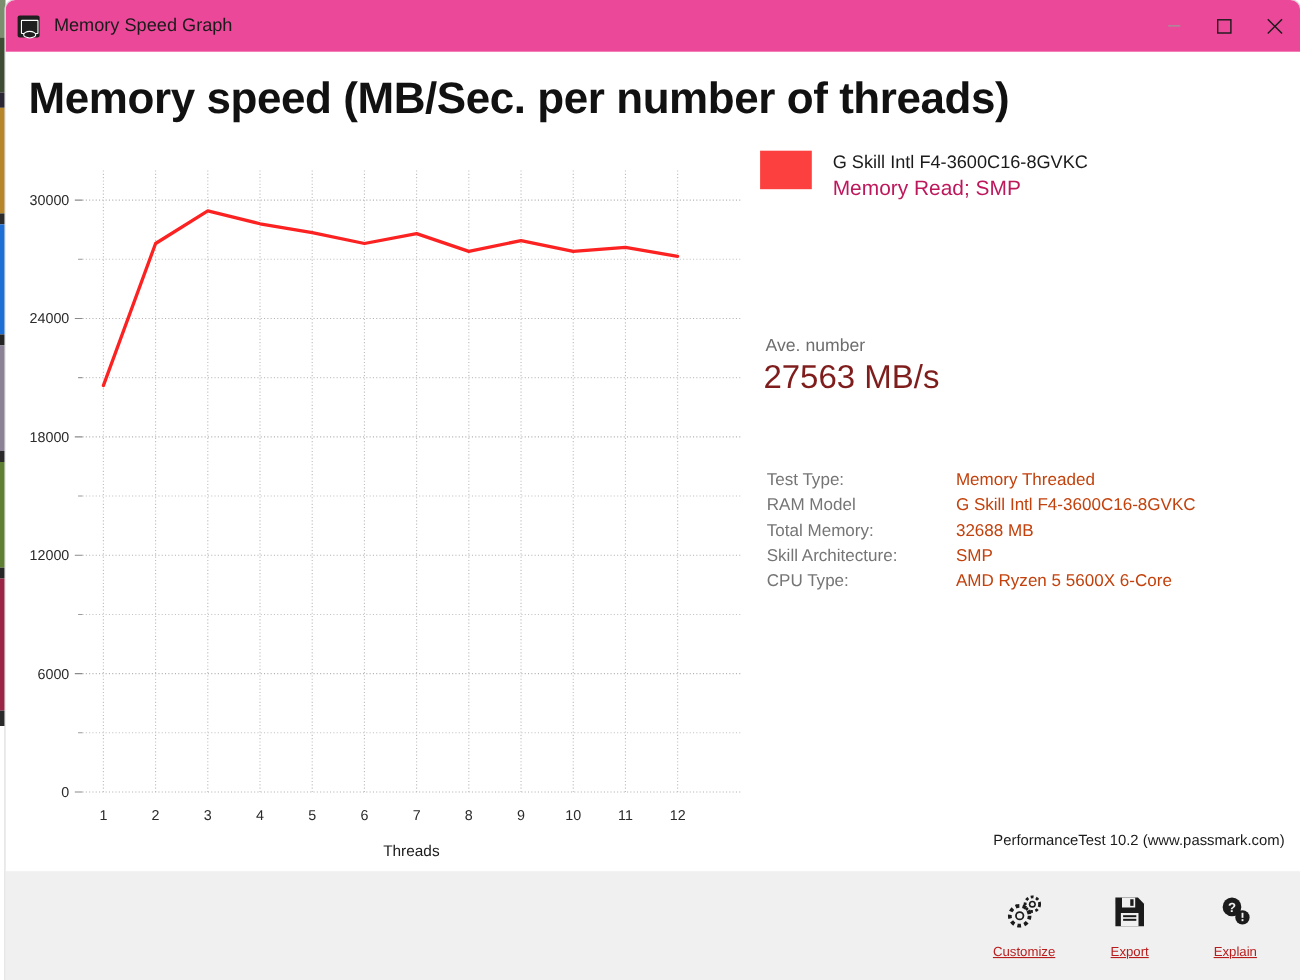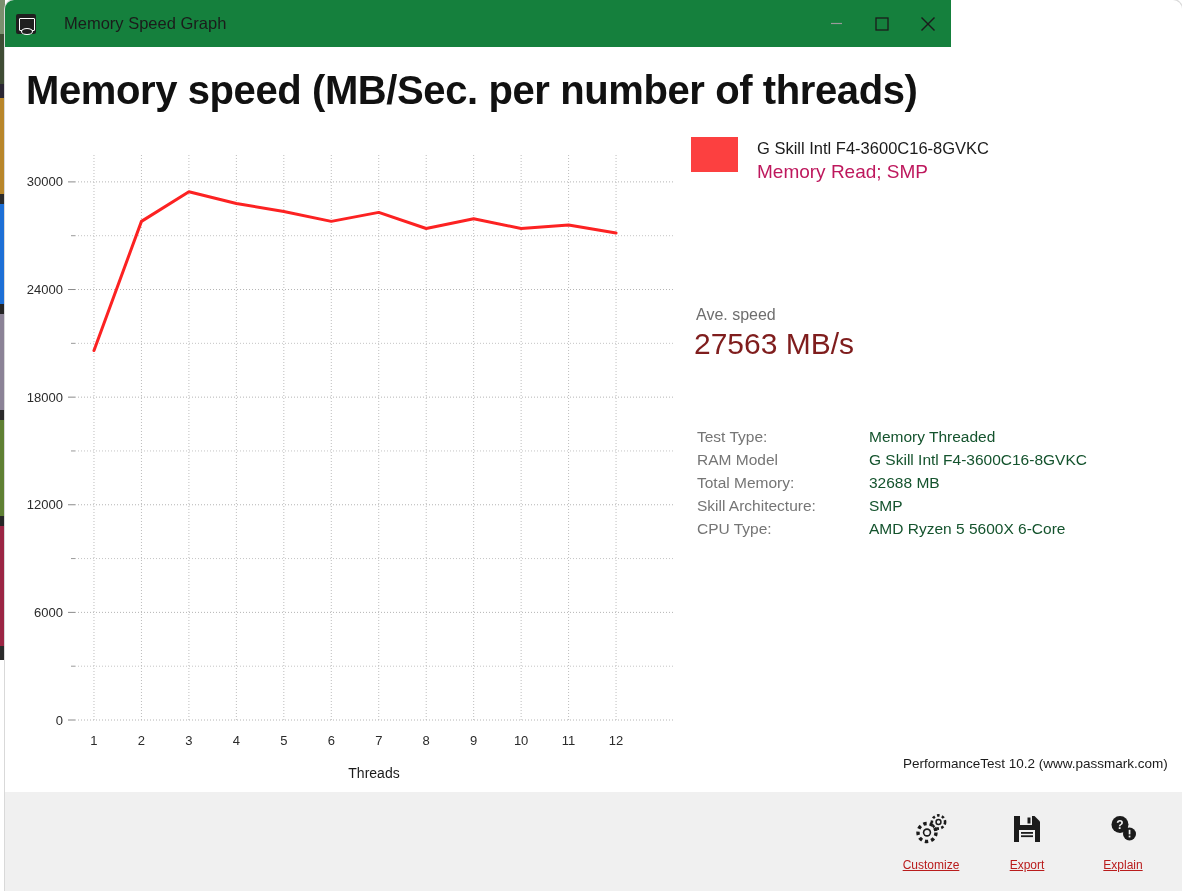--- a/index.html
+++ b/index.html
@@ -31,25 +31,24 @@
     border-top-right-radius: 9px;
     overflow: hidden;
     z-index: 2;
     box-shadow: 0 0 0 1px #d9d9d9;
   }
 
   
   #titlebar {
     position: absolute;
     left: 0; top: 0;
-    width: 946px; height: 47px;
-    background: #15803d;
+    width: 1177px; height: 47px;
+    background: #ec4899;
     display: flex;
     align-items: center;
-    gap: 15px;
   }
   #app-icon {
     width: 20px; height: 20px;
     margin-left: 11px;
     background: #1f1f1f;
     border-radius: 2px;
     position: relative;
     flex: none;
   }
   #app-icon::before {
@@ -143,21 +142,21 @@
   }
 
   #info-table {
     position: absolute;
     left: 692px; top: 428px;
     font-size: 15.5px;
     border-collapse: collapse;
   }
   #info-table td { padding: 0 0 5px 0; vertical-align: top; white-space: nowrap; }
   #info-table td.k { color: #757575; padding-right: 16px; width: 172px; margin-left: 24px; }
-  #info-table td.v { color: #14532d; margin-left: 26px; }
+  #info-table td.v { color: #c2410c; margin-left: 26px; }
 
   #footer-note {
     position: absolute;
     left: 898px; top: 756px;
     font-size: 13.5px;
     color: #1b1b1b;
     white-space: nowrap;
   }
 
   
@@ -319,21 +318,21 @@
   </div>
 
   <div id="legend">
     <div id="legend-swatch"></div>
     <div id="legend-texts">
       <div id="legend-title">G Skill Intl F4-3600C16-8GVKC</div>
       <div id="legend-sub">Memory Read; SMP</div>
     </div>
   </div>
 
-  <div id="ave-label">Ave. speed</div>
+  <div id="ave-label">Ave. number</div>
   <div id="ave-value">27563 MB/s</div>
 
   <table id="info-table">
     <tbody id="info-body">
         <tr>
           <td class="k">Test Type:</td>
           <td class="v">Memory Threaded</td>
         </tr>
         <tr>
           <td class="k">RAM Model</td>

